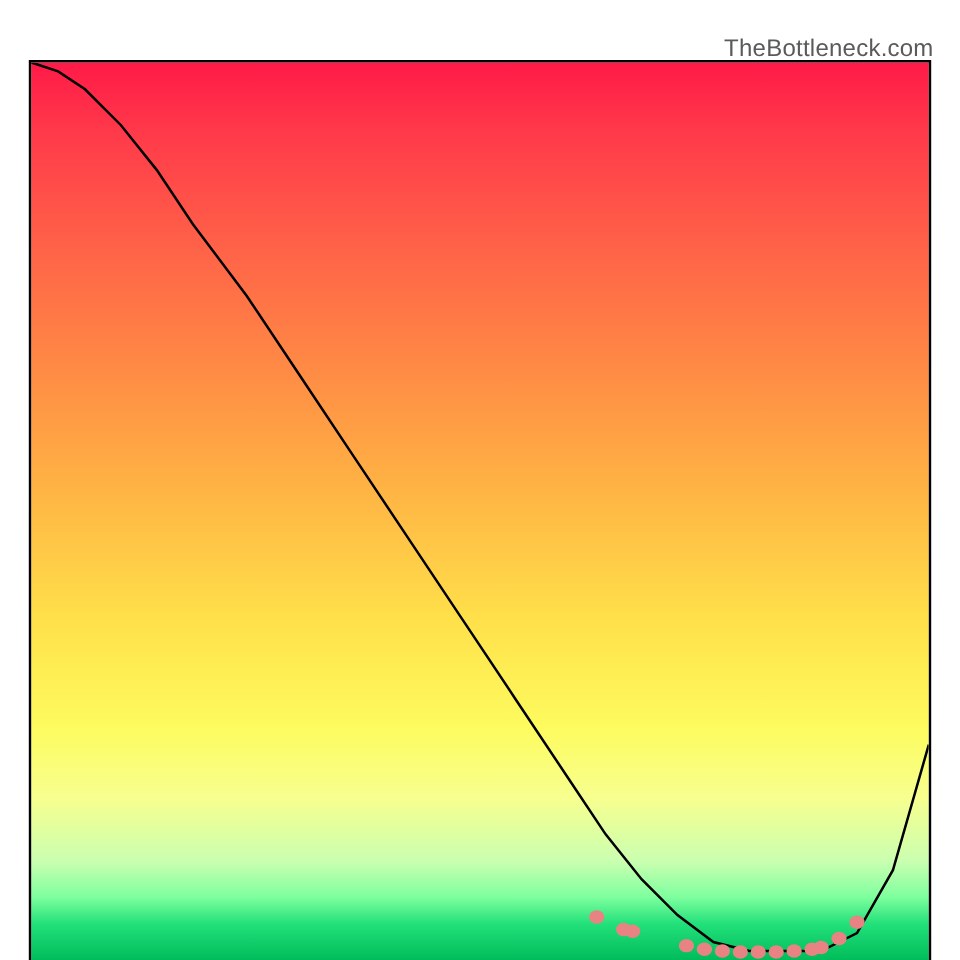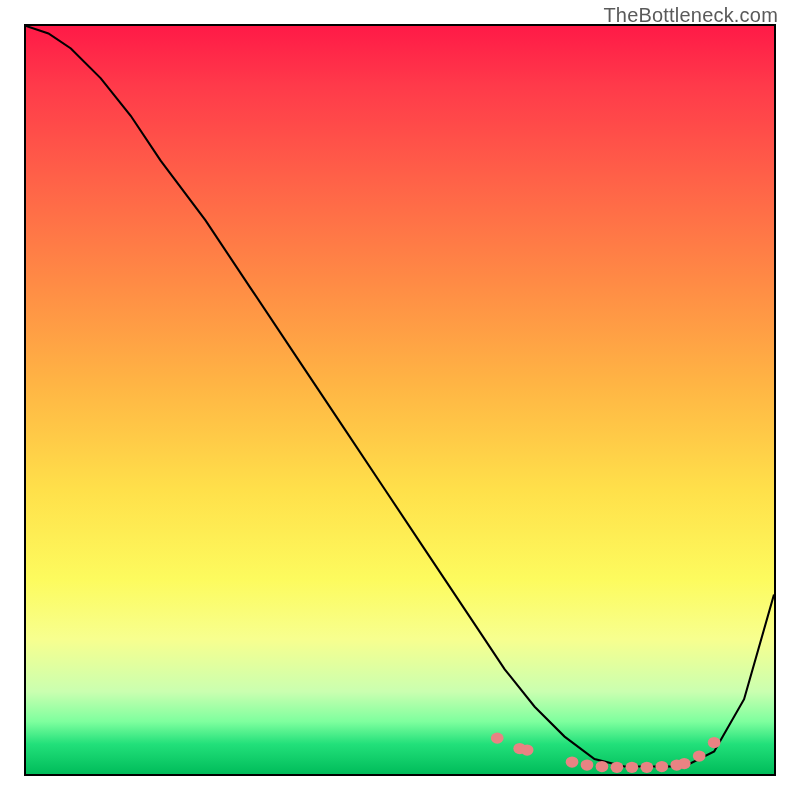--- a/index.html
+++ b/index.html
@@ -8,20 +8,21 @@
     width: 800px;
     height: 800px;
     background: #ffffff;
     font-family: Arial, Helvetica, sans-serif;
   }
   .frame {
     position: relative;
     width: 800px;
     height: 564px;
     box-sizing: border-box;
+    margin-top: 26px;
   }
   .plot-area {
     position: absolute;
     left: 24px;
     top: 24px;
     width: 752px;
     height: 752px;
     border: 2px solid #000;
     box-sizing: border-box;
     overflow: hidden;

